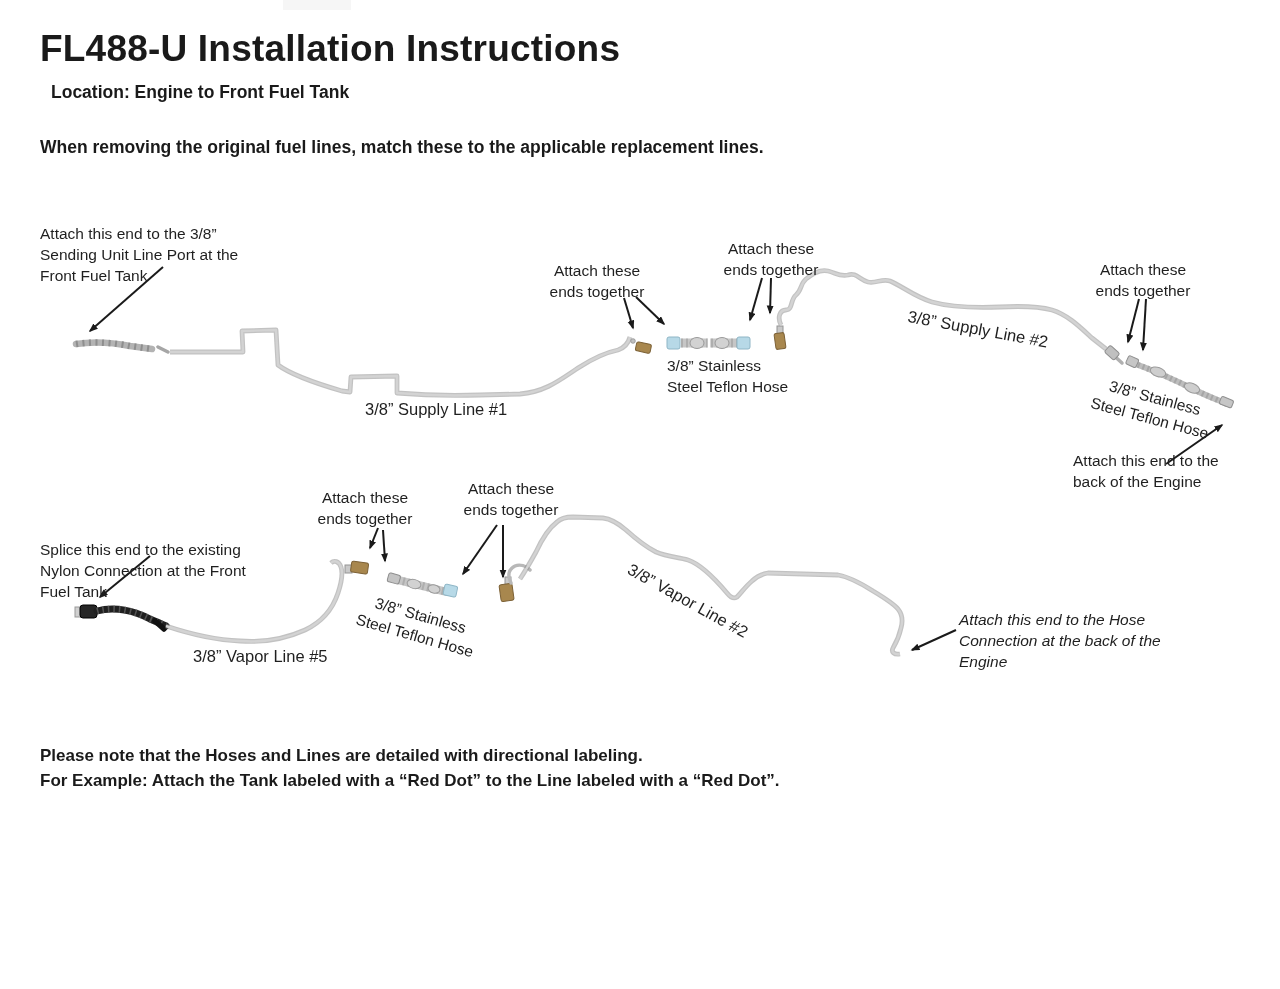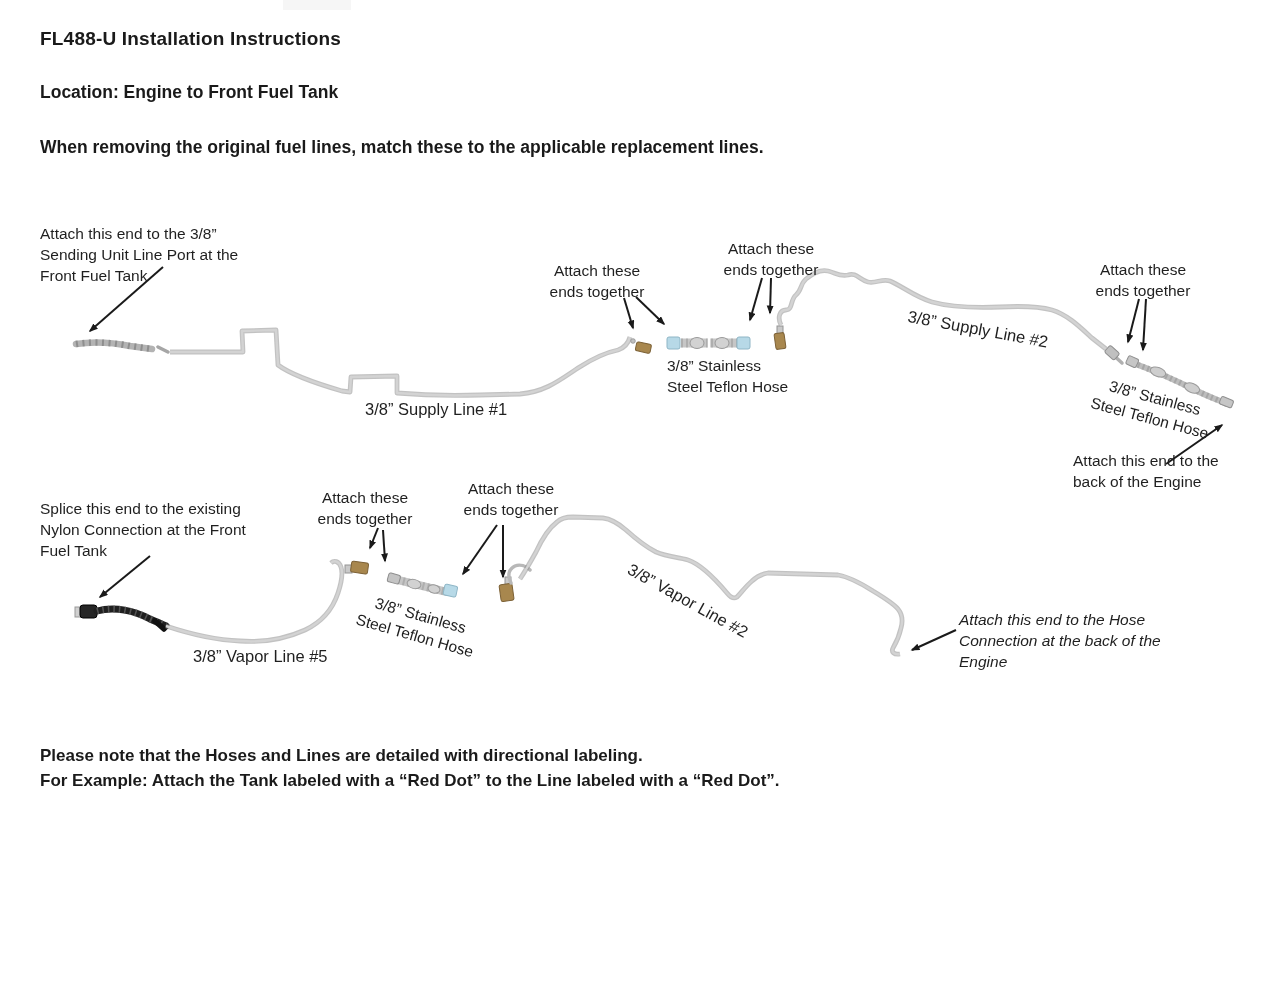--- a/index.html
+++ b/index.html
@@ -1,23 +1,23 @@
 <!DOCTYPE html>
 <html><head>
 <meta charset="utf-8">
 <style>
   html,body{margin:0;padding:0;}
   body{
     width:1280px;height:989px;position:relative;background:#ffffff;
     font-family:"Liberation Sans",sans-serif;color:#1a1a1a;overflow:hidden;
   }
   .topbar{position:absolute;left:283px;top:0;width:68px;height:10px;background:#f6f6f6;}
-  .title{position:absolute;left:40px;top:28px;font-size:19px;font-weight:bold;letter-spacing:0.2px;}
+  .title{position:absolute;left:40px;top:28px;font-size:37px;font-weight:bold;letter-spacing:0.2px;}
   .subhead{position:absolute;font-size:17.5px;font-weight:bold;}
-  .loc{left:40px;top:82px;}
+  .loc{left:51px;top:82px;}
   .intro{left:40px;top:137px;}
   .lbl{
     position:absolute;font-size:15.5px;line-height:21px;color:#1f1f1f;
     white-space:pre-line;
   }
   .ctr{text-align:center;}
   .nowrap{white-space:nowrap;}
   .rot{transform-origin:0 0;}
   .linename{font-size:16.5px;}
   .note{position:absolute;left:40px;font-size:17px;font-weight:bold;white-space:nowrap;text-align:right;}
@@ -138,21 +138,21 @@
 ends together</div>
 <div class="lbl nowrap linename" style="left:365px;top:399px;">3/8” Supply Line #1</div>
 <div class="lbl nowrap linename rot" style="left:910px;top:306px;transform:rotate(10.5deg);">3/8” Supply Line #2</div>
 <div class="lbl" style="left:667px;top:355px;width:140px;">3/8” Stainless
 Steel Teflon Hose</div>
 <div class="lbl ctr rot" style="left:1096px;top:371px;width:128px;transform:rotate(15deg);">3/8” Stainless
 Steel Teflon Hose</div>
 <div class="lbl" style="left:1073px;top:450px;width:175px;">Attach this end to the
 back of the Engine</div>
 
-<div class="lbl" style="left:40px;top:498px;width:240px;">Splice this end to the existing
+<div class="lbl" style="left:40px;top:539px;width:240px;">Splice this end to the existing
 Nylon Connection at the Front
 Fuel Tank</div>
 <div class="lbl ctr" style="left:308px;top:487px;width:114px;">Attach these
 ends together</div>
 <div class="lbl ctr" style="left:454px;top:478px;width:114px;">Attach these
 ends together</div>
 <div class="lbl nowrap linename" style="left:193px;top:646px;">3/8” Vapor Line #5</div>
 <div class="lbl ctr rot" style="left:360px;top:587px;width:132px;transform:rotate(16deg);">3/8” Stainless
 Steel Teflon Hose</div>
 <div class="lbl nowrap linename rot" style="left:634px;top:559px;transform:rotate(29deg);">3/8” Vapor Line #2</div>

